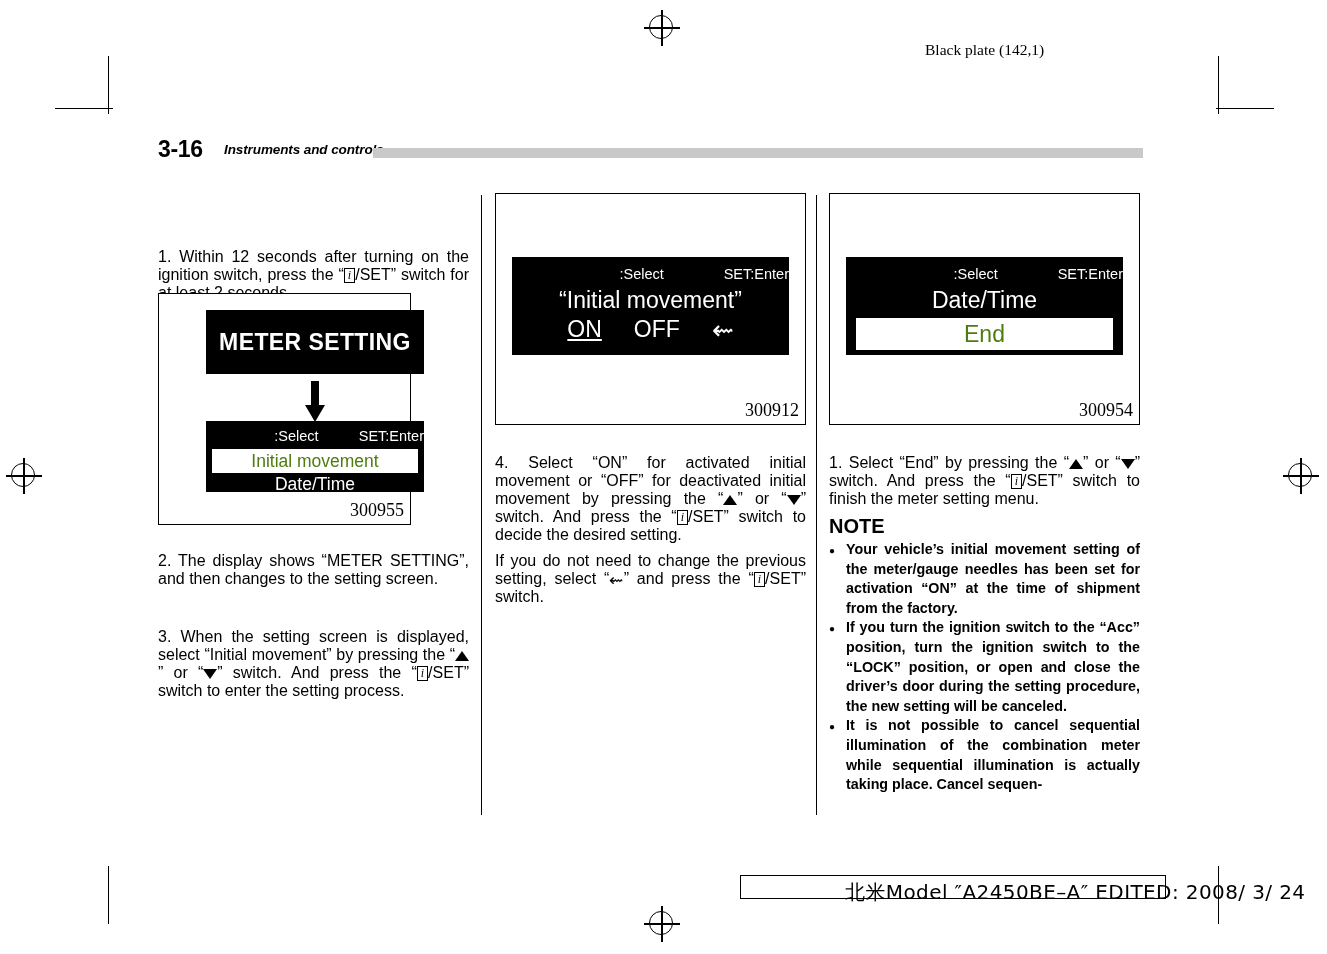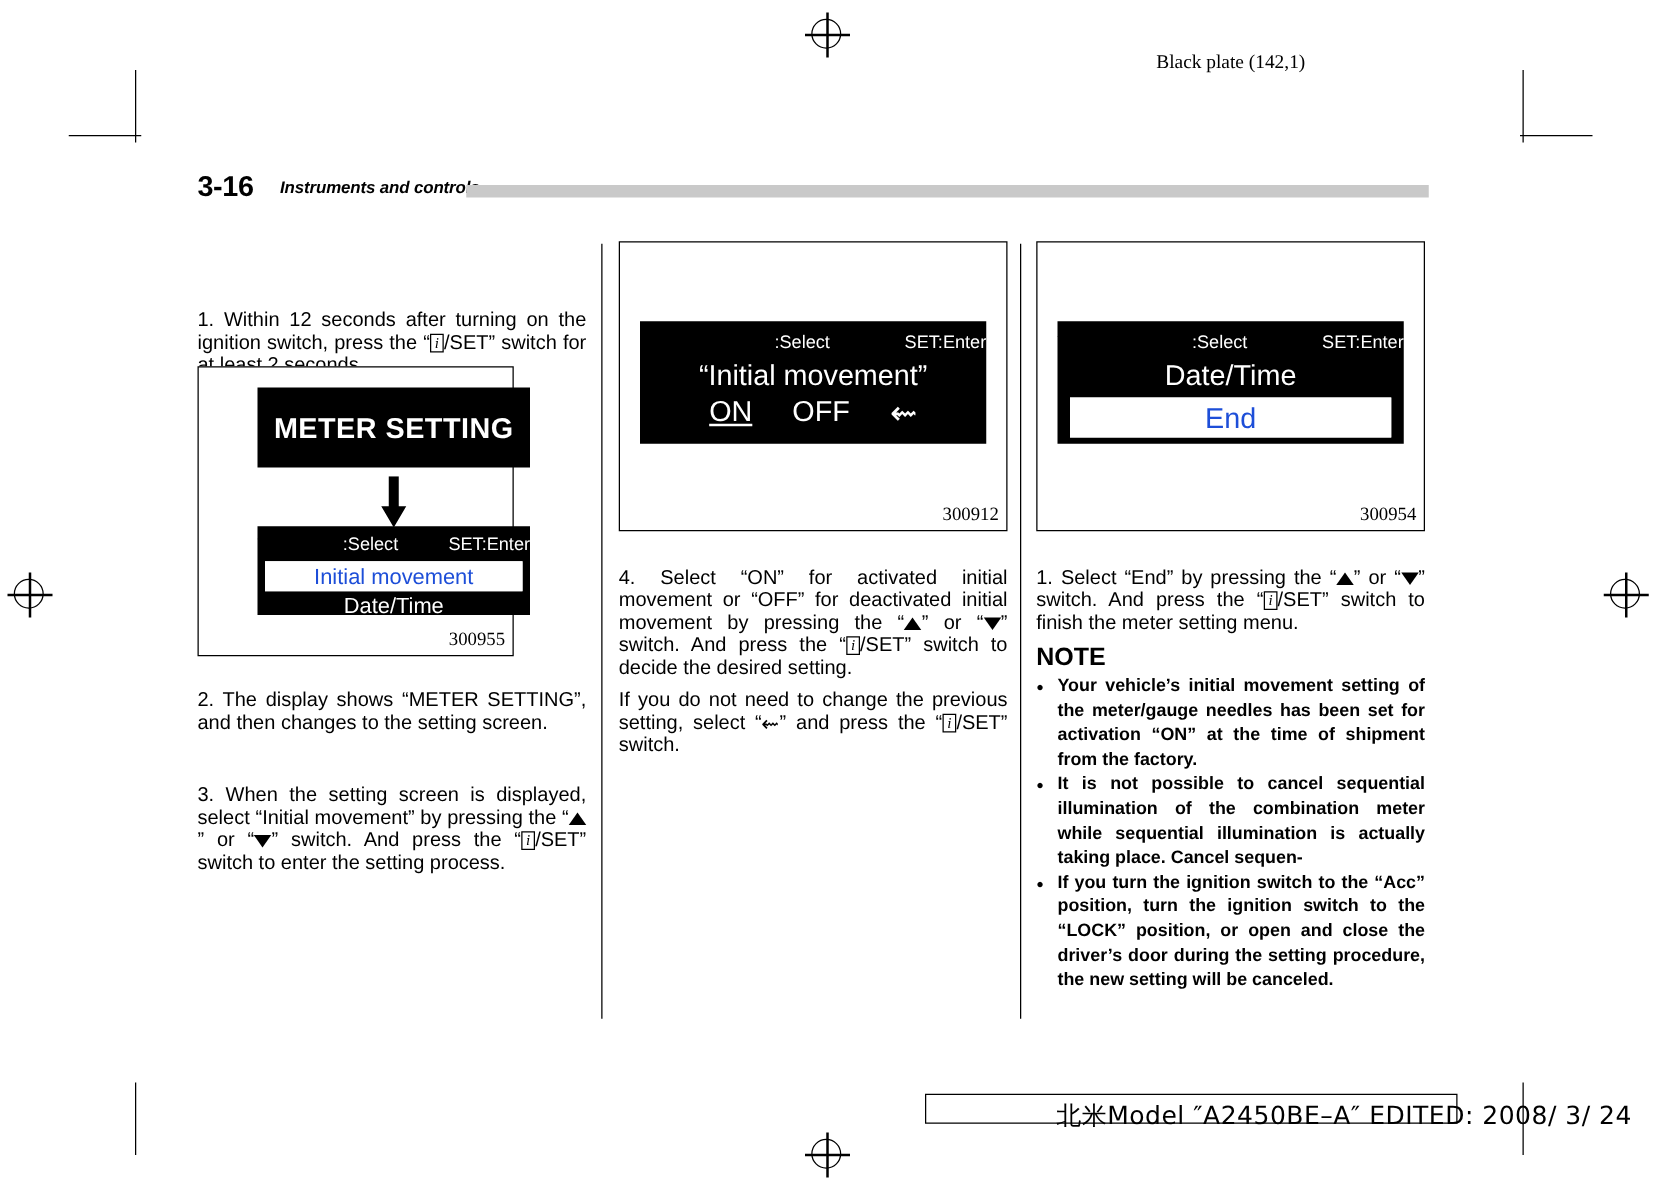--- a/index.html
+++ b/index.html
@@ -142,21 +142,21 @@
   .figure {
     position: absolute;
     border: 1.1px solid #000;
     box-sizing: border-box;
     background: #fff;
   }
   .fig-caption {
     position: absolute;
     right: 6px;
     bottom: 3px;
-    font-size: 15px;
+    font-size: 18px;
     font-family: "Liberation Serif", serif;
   }
 
   .lcd {
     background: #000;
     color: #fff;
     box-sizing: border-box;
   }
 
   
@@ -193,21 +193,21 @@
     align-items: center;
     justify-content: space-between;
     font-size: 14.5px;
     gap: 3px;
     height: 22px;
   }
   .lcd-row-hint .lbl { margin-right: 20px; }
   .lcd-selected {
     margin: 2px 6px 0 6px;
     background: #fff;
-    color: #1d4ed8;
+    color: #4d7c0f;
     font-size: 17.5px;
     text-align: center;
     line-height: 22px;
     border: 1px solid #fff;
   }
   .lcd-plain {
     color: #fff;
     font-size: 17.5px;
     text-align: center;
     line-height: 22px;
@@ -441,21 +441,21 @@
   </div>
 
   <div class="tb" style="left:829px; top:438px;">
     <p><span>1.   Select “End” by pressing the “</span><span class="tri-up"></span><span>” or “</span><span class="tri-down"></span><span>” switch. And press the “</span><span class="i-box">i</span><span>/SET” switch to finish the meter setting menu.</span></p>
   </div>
 
   <div class="tb" style="left:829px; top:515px;">
     <div class="note-head">NOTE</div>
     <div class="bullets">
       <div class="bullet">Your vehicle’s initial movement setting of the meter/gauge needles has been set for activation “ON” at the time of shipment from the factory.</div>
+      <div class="bullet">If you turn the ignition switch to the “Acc” position, turn the ignition switch to the “LOCK” position, or open and close the driver’s door during the setting procedure, the new setting will be canceled.</div>
       <div class="bullet">It is not possible to cancel sequential illumination of the combination meter while sequential illumination is actually taking place. Cancel sequen-</div>
-      <div class="bullet">If you turn the ignition switch to the “Acc” position, turn the ignition switch to the “LOCK” position, or open and close the driver’s door during the setting procedure, the new setting will be canceled.</div>
     </div>
   </div>
 
   <div class="footer-box"></div>
   <div class="footer-text">北米Model ″A2450BE–A″ EDITED: 2008/ 3/ 24</div>
 
 </div>
 
 </body></html>

